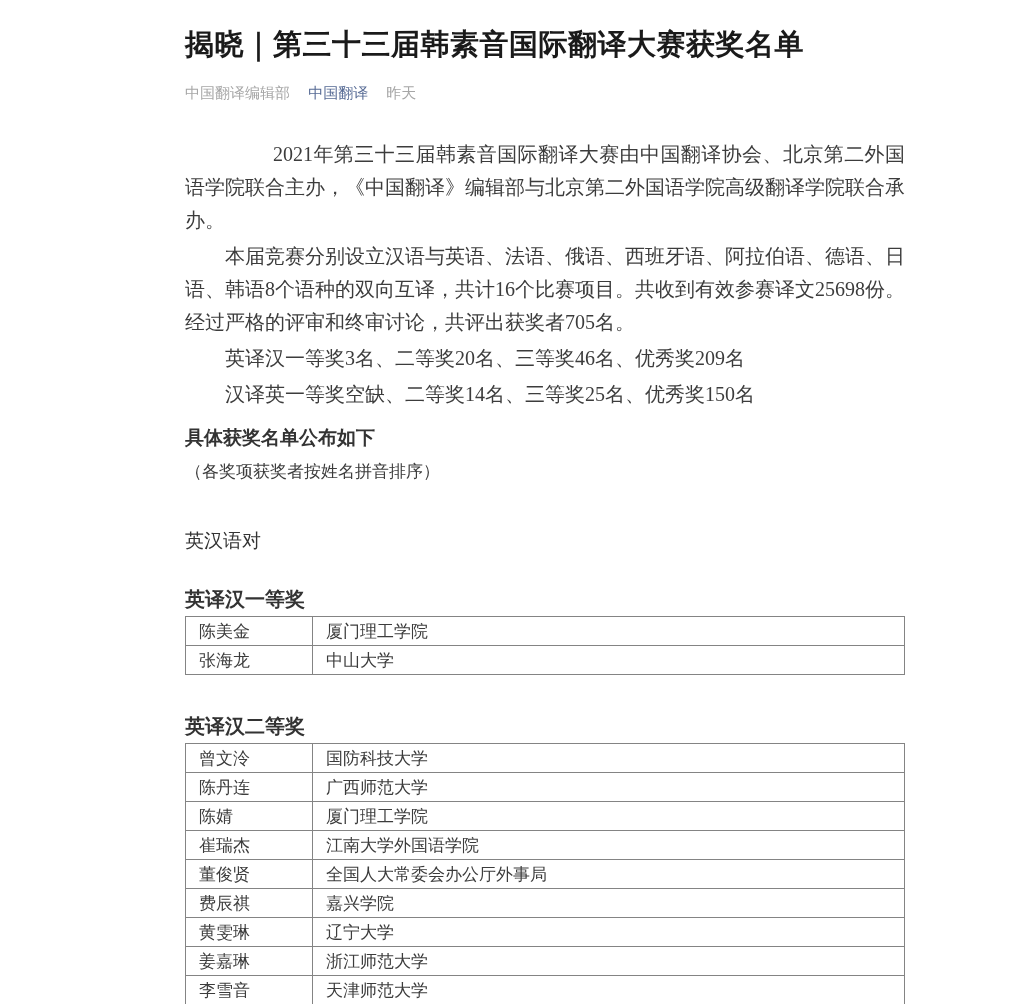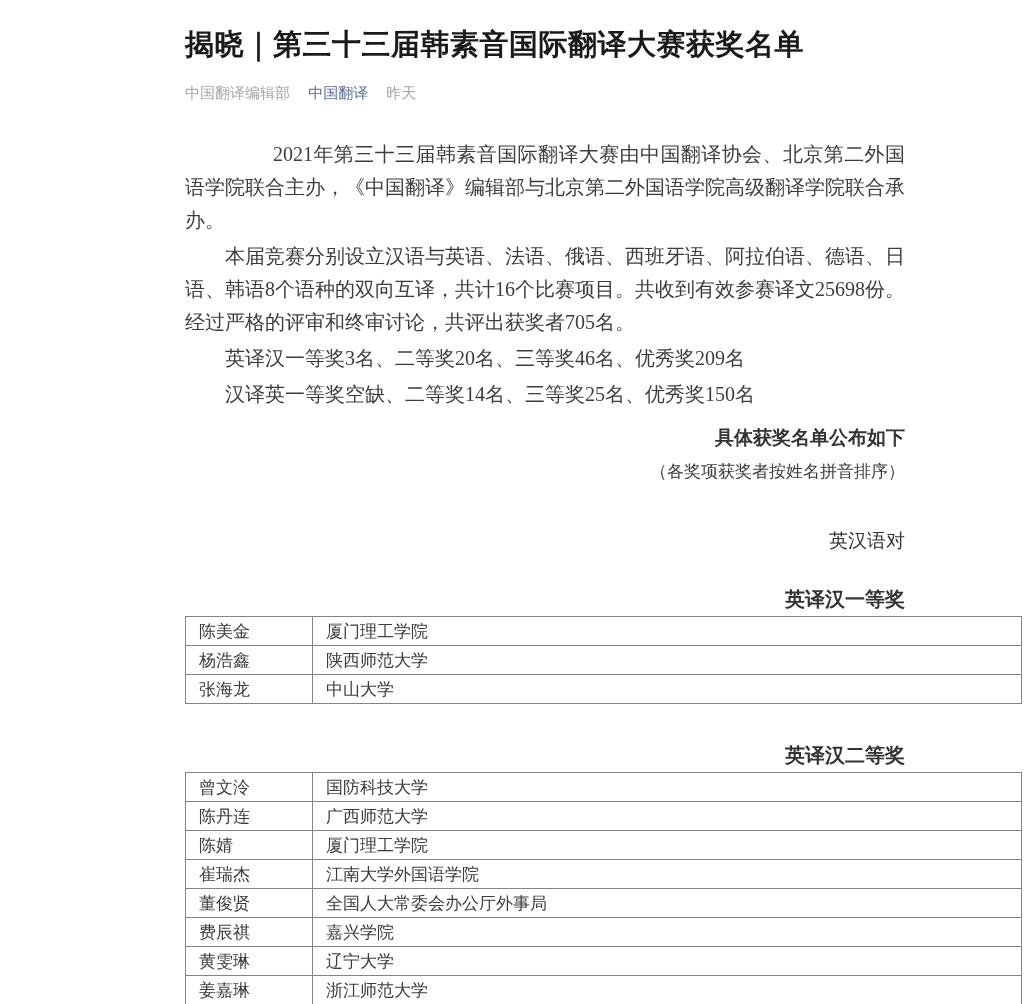--- a/index.html
+++ b/index.html
@@ -44,21 +44,21 @@
   .body-text p {
     font-size: 20px;
     line-height: 33px;
     margin: 0 0 3px 0;
     text-align: justify;
     color: #3c3c3c;
   }
   p.indent-wide { text-indent: 88px; }
   p.indent-2em  { text-indent: 2em; }
   p.no-justify  { text-align: left; }
-  .center { text-align: right; }
+  .center { text-align: left; }
   .announce-heading {
     margin-top: 14px;
     font-size: 19px;
     font-weight: 700;
     color: #333333;
     line-height: 26px;
   }
   .announce-note {
     margin-top: 9px;
     font-size: 17px;
@@ -75,21 +75,21 @@
   .table-heading {
     font-size: 20px;
     font-weight: 700;
     color: #333333;
     line-height: 22px;
   }
   .table-heading.first  { margin-top: 34px; }
   .table-heading.second { margin-top: 40px; }
   table.awards {
     margin-top: 6px;
-    width: 837px;
+    width: 720px;
     border-collapse: collapse;
     table-layout: fixed;
   }
   table.awards td {
     border: 1px solid #848484;
     height: 28px;
     font-size: 17px;
     color: #3c3c3c;
     padding: 0 6px 0 13px;
     vertical-align: middle;
@@ -124,24 +124,20 @@
 
   <div class="center section-heading">英汉语对</div>
 
   <div class="center table-heading first">英译汉一等奖</div>
 
   <table class="awards">
     <tbody>
         <tr>
           <td class="name-col">陈美金</td>
           <td>厦门理工学院</td>
-        </tr>
-        <tr>
-          <td class="name-col">杨浩鑫</td>
-          <td>陕西师范大学</td>
         </tr>
         <tr>
           <td class="name-col">张海龙</td>
           <td>中山大学</td>
         </tr>
       </tbody>
   </table>
 
   <div class="center table-heading second">英译汉二等奖</div>
 

